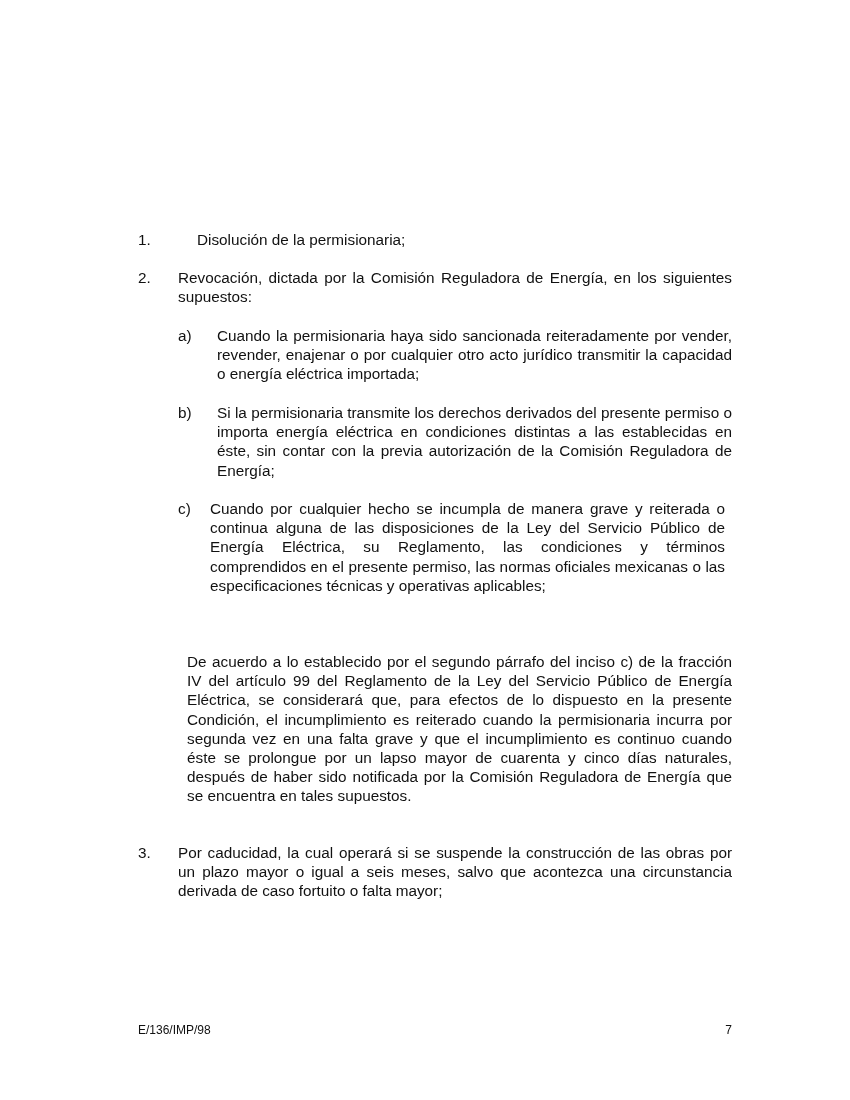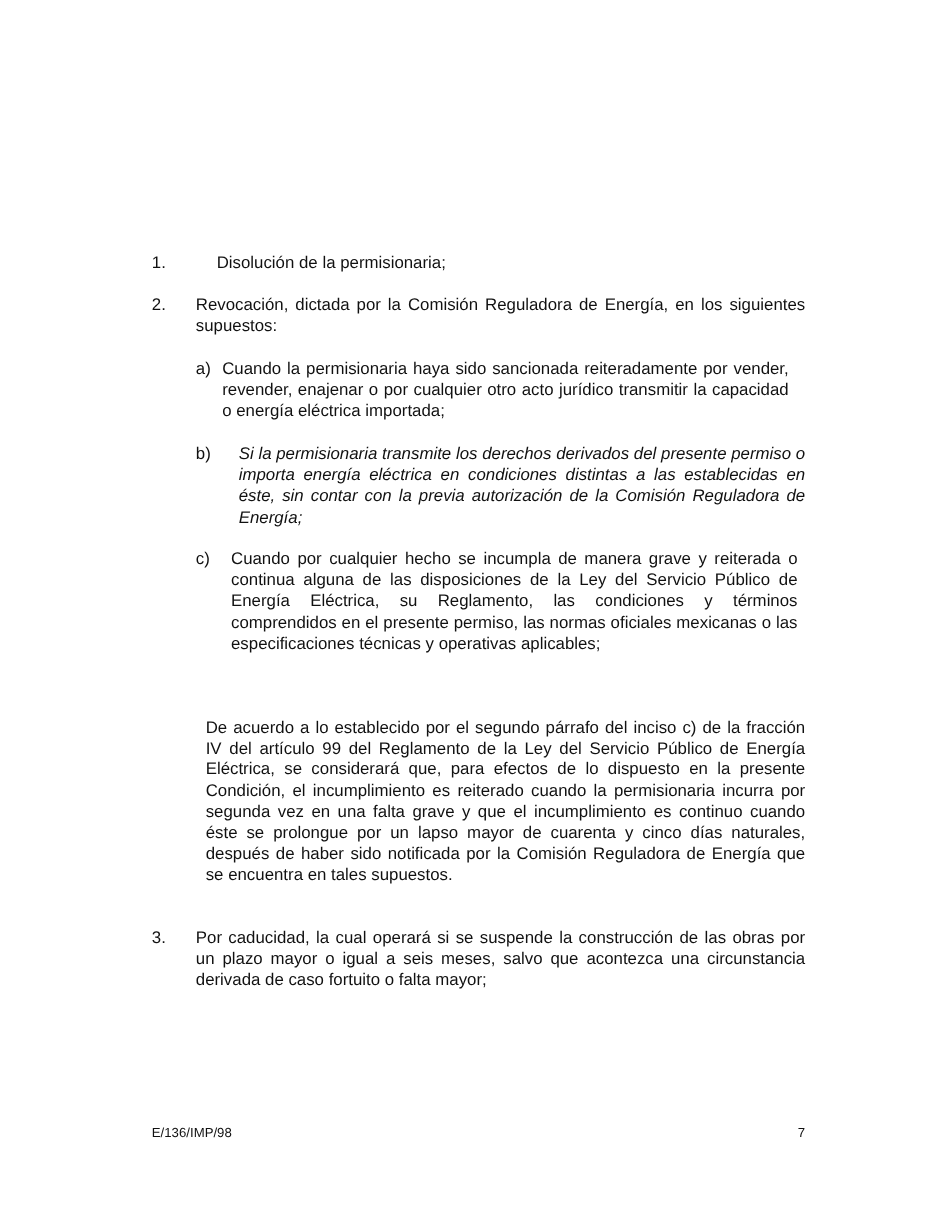--- a/index.html
+++ b/index.html
@@ -23,26 +23,26 @@
     <span class="txt txt-last" style="left:40px; width:554px;margin-left:19px;">Disolución de la permisionaria;</span>
   </div>
 
   <div class="item" style="left:138px; top:268px; width:594px; height:40px;">
     <span class="num">2.</span>
     <span class="txt txt-last" style="left:40px; width:554px;">Revocación, dictada por la Comisión Reguladora de Energía, en los siguientes supuestos:</span>
   </div>
 
   <div class="item" style="left:178px; top:326px; width:554px; height:60px;">
     <span class="num">a)</span>
-    <span class="txt txt-last" style="left:24px; width:515px;">Cuando la permisionaria haya sido sancionada reiteradamente por vender, revender, enajenar o por cualquier otro acto jurídico transmitir la capacidad o energía eléctrica importada;</span>
+    <span class="txt txt-last" style="left:39px; width:515px;">Cuando la permisionaria haya sido sancionada reiteradamente por vender, revender, enajenar o por cualquier otro acto jurídico transmitir la capacidad o energía eléctrica importada;</span>
   </div>
 
   <div class="item" style="left:178px; top:403px; width:554px; height:80px;">
     <span class="num">b)</span>
-    <span class="txt txt-last" style="left:39px; width:515px;font-style:italic;">Si la permisionaria transmite los derechos derivados del presente permiso o importa energía eléctrica en condiciones distintas a las establecidas en éste, sin contar con la previa autorización de la Comisión Reguladora de Energía;</span>
+    <span class="txt txt-last" style="left:39px; width:515px;">Si la permisionaria transmite los derechos derivados del presente permiso o importa energía eléctrica en condiciones distintas a las establecidas en éste, sin contar con la previa autorización de la Comisión Reguladora de Energía;</span>
   </div>
 
   <div class="item" style="left:178px; top:499px; width:554px; height:120px;">
     <span class="num">c)</span>
     <span class="txt txt-last" style="left:32px; width:515px;">Cuando por cualquier hecho se incumpla de manera grave y reiterada o continua alguna de las disposiciones de la Ley del Servicio Público de Energía Eléctrica, su Reglamento, las condiciones y términos comprendidos en el presente permiso, las normas oficiales mexicanas o las especificaciones técnicas y operativas aplicables;</span>
   </div>
 
   <div class="item txt-last" style="left:187px; top:652px; width:545px;">De acuerdo a lo establecido por el segundo párrafo del inciso c) de la fracción IV del artículo 99 del Reglamento de la Ley del Servicio Público de Energía Eléctrica, se considerará que, para efectos de lo dispuesto en la presente Condición, el incumplimiento es reiterado cuando la permisionaria incurra por segunda vez en una falta grave y que el incumplimiento es continuo cuando éste se prolongue por un lapso mayor de cuarenta y cinco días naturales, después de haber sido notificada por la Comisión Reguladora de Energía que se encuentra en tales supuestos.</div>
 
   <div class="item" style="left:138px; top:843px; width:594px; height:60px;">

